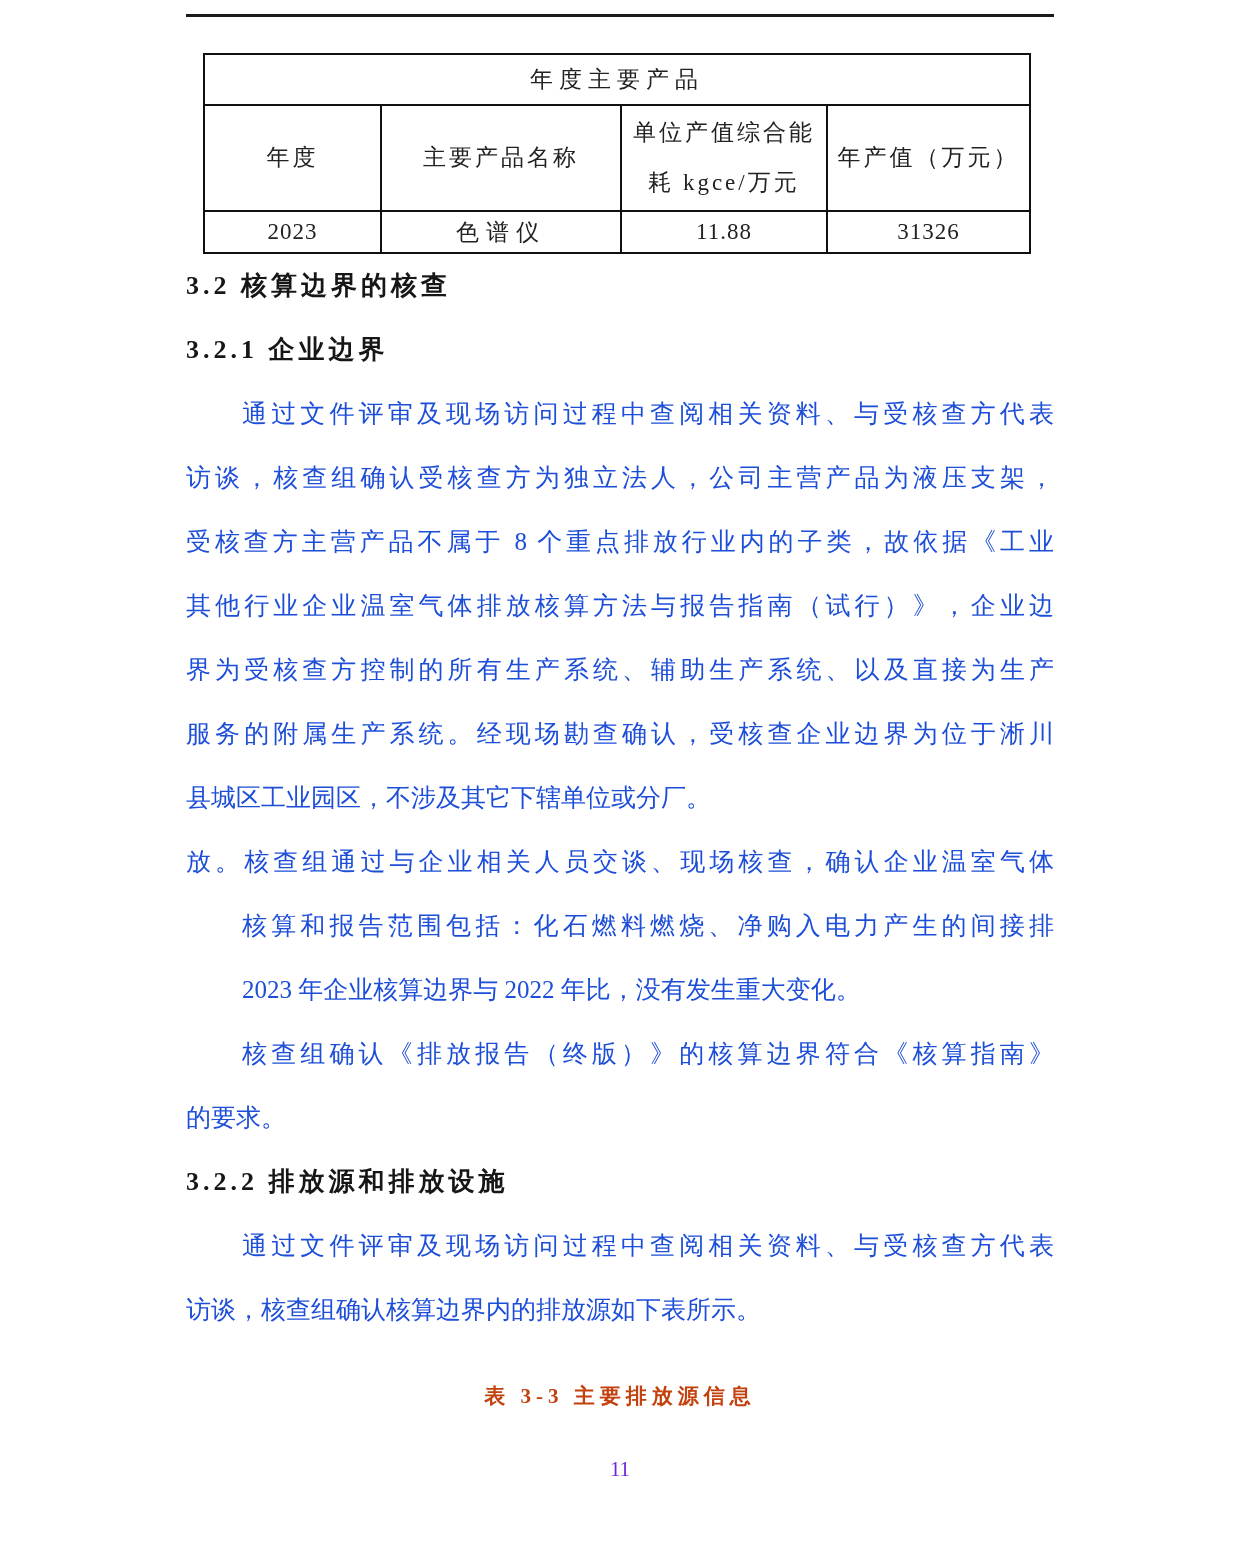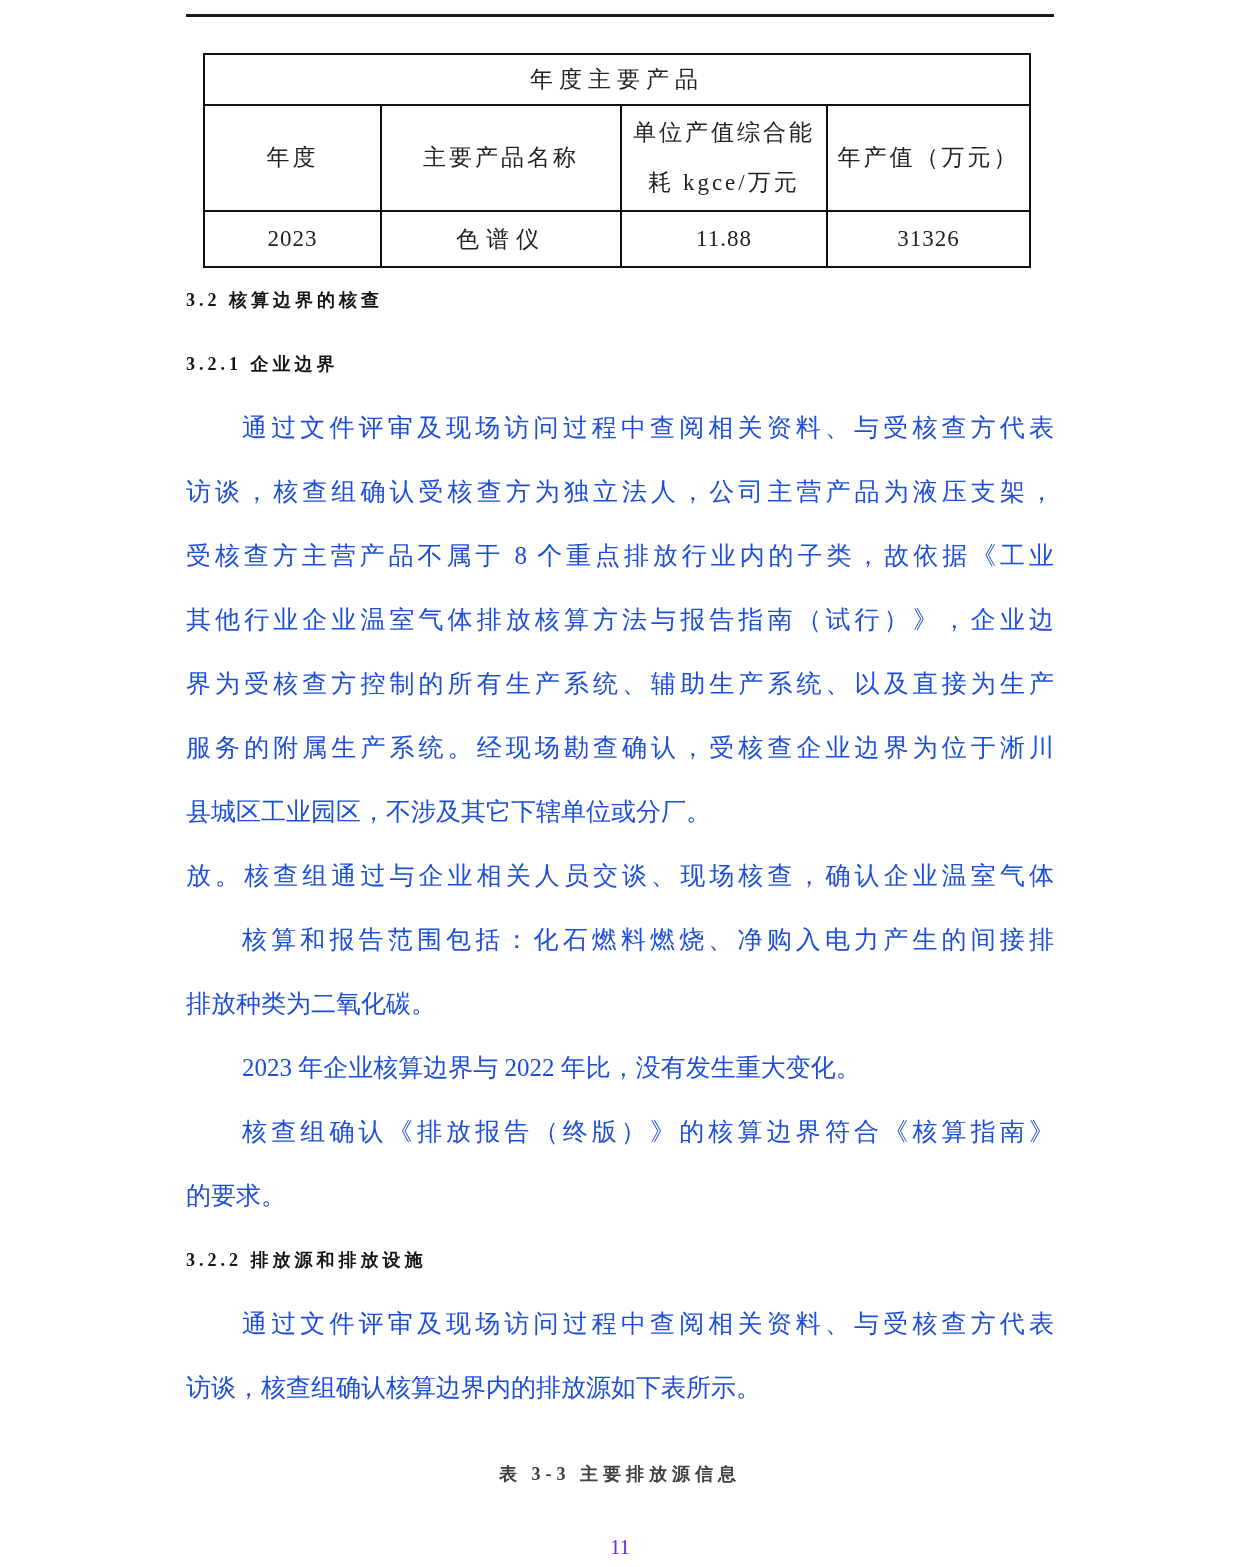--- a/index.html
+++ b/index.html
@@ -42,53 +42,53 @@
   td.tbl-title {
     height: 51px;
     font-size: 24px;
     letter-spacing: 6px;
   }
   table.products th {
     height: 96px;
     line-height: 50px;
     letter-spacing: 3px;
   }
-  table.products td.cell { height: 56px; }
+  table.products td.cell { height: 42px; }
   .cjk-cell { letter-spacing: 7px; }
   .num-cell { letter-spacing: 1px; }
   .content {
     margin: 0 186px;
     width: 868px;
   }
   .h-sec {
-    font-size: 18px;
+    font-size: 26px;
     font-weight: 700;
     line-height: 64px;
     letter-spacing: 4px;
     color: #161616;
     white-space: nowrap;
   }
   .line {
     font-size: 25px;
     line-height: 64px;
     text-align: justify;
     text-align-last: justify;
     text-justify: inter-character;
     color: #1d4ed8;
   }
   .line.first { text-indent: 56px; }
   .line.last { text-align-last: left; }
   .tbl-caption {
     margin-top: 22px;
-    font-size: 18px;
+    font-size: 21px;
     font-weight: 700;
     line-height: 64px;
     text-align: center;
     letter-spacing: 5px;
-    color: #404040;
+    color: #c2410c;
   }
   .page-number {
     margin-top: 28px;
     text-align: center;
     font-size: 21px;
     line-height: 26px;
     color: #6d28d9;
   }
 </style>
 </head>
@@ -136,21 +136,20 @@
       <div class="line">受核查方主营产品不属于 8 个重点排放行业内的子类，故依据《工业</div>
       <div class="line">其他行业企业温室气体排放核算方法与报告指南（试行）》，企业边</div>
       <div class="line">界为受核查方控制的所有生产系统、辅助生产系统、以及直接为生产</div>
       <div class="line">服务的附属生产系统。经现场勘查确认，受核查企业边界为位于淅川</div>
       <div class="line last">县城区工业园区，不涉及其它下辖单位或分厂。</div>
     </div>
 
     <div>
       <div class="line">放。核查组通过与企业相关人员交谈、现场核查，确认企业温室气体</div>
       <div class="line first">核算和报告范围包括：化石燃料燃烧、净购入电力产生的间接排</div>
-      <div class="line last">排放种类为二氧化碳。</div>
     </div>
 
     <div>
       <div class="line first last">2023 年企业核算边界与 2022 年比，没有发生重大变化。</div>
     </div>
 
     <div>
       <div class="line first">核查组确认《排放报告（终版）》的核算边界符合《核算指南》</div>
       <div class="line last">的要求。</div>
     </div>

